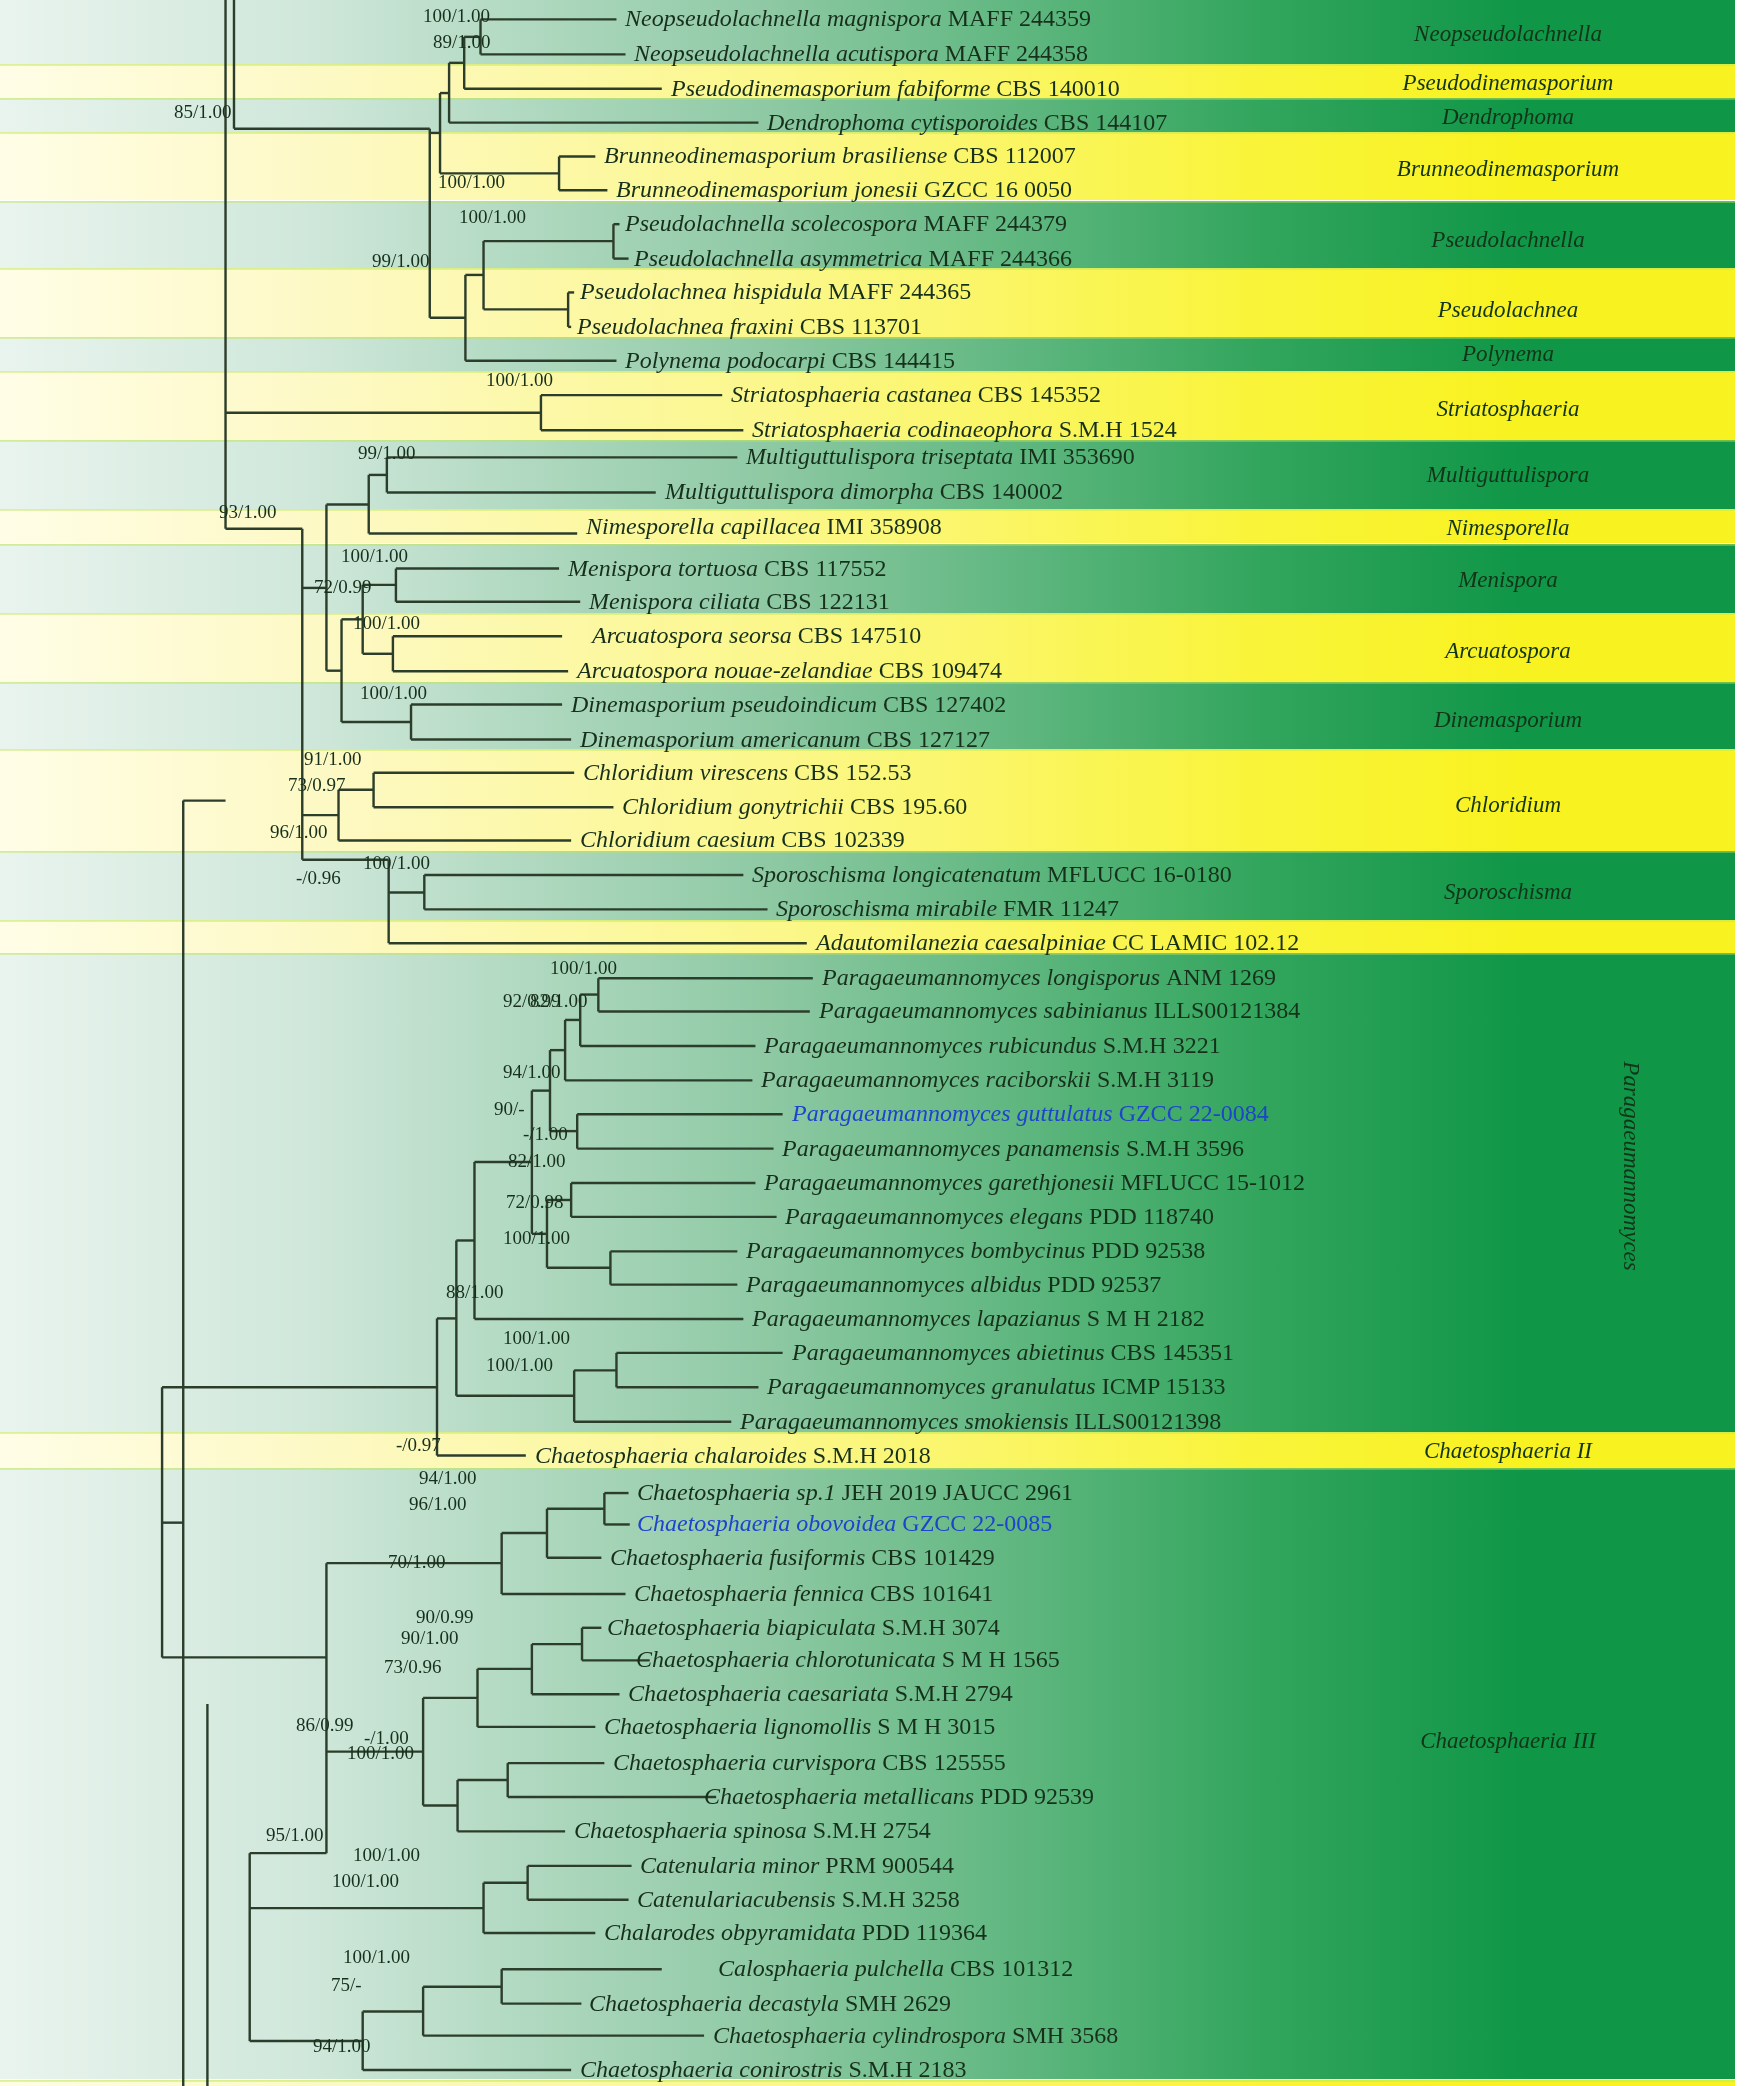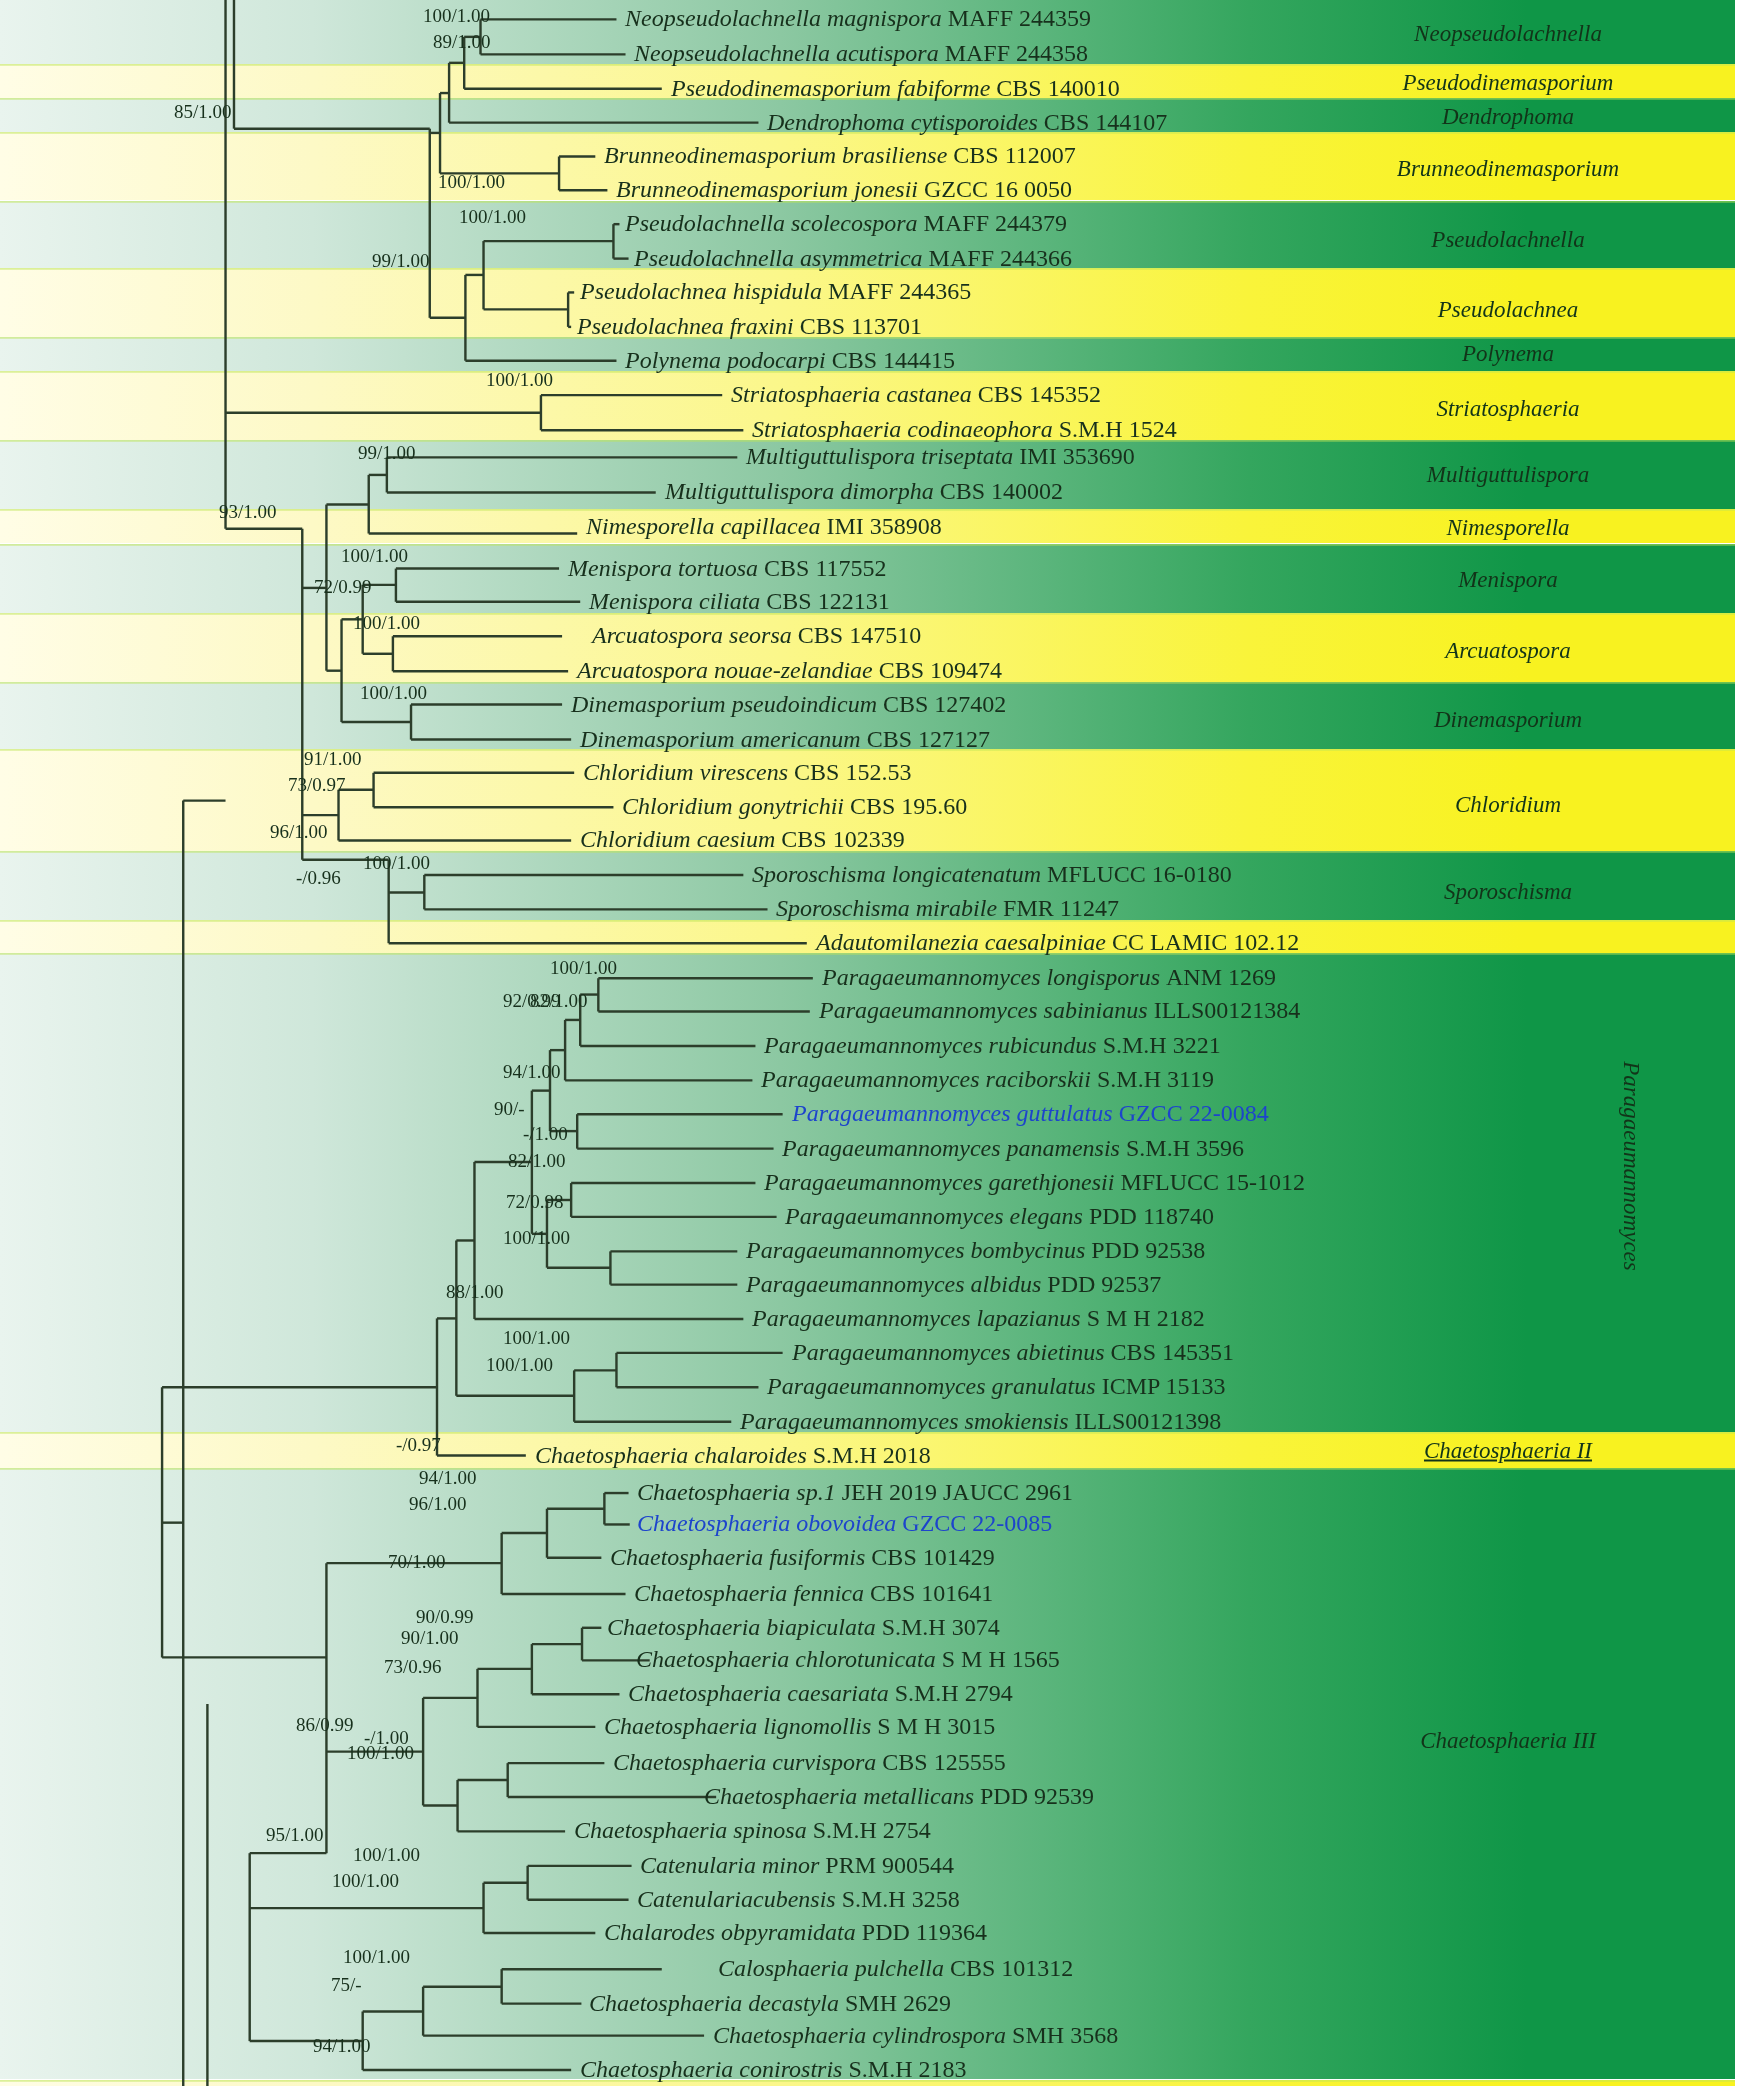--- a/index.html
+++ b/index.html
@@ -361,17 +361,17 @@
       <div class="genus-label" style="top: 353px;">Polynema</div>
       <div class="genus-label" style="top: 408px;">Striatosphaeria</div>
       <div class="genus-label" style="top: 474px;">Multiguttulispora</div>
       <div class="genus-label" style="top: 527px;">Nimesporella</div>
       <div class="genus-label" style="top: 579px;">Menispora</div>
       <div class="genus-label" style="top: 650px;">Arcuatospora</div>
       <div class="genus-label" style="top: 719px;">Dinemasporium</div>
       <div class="genus-label" style="top: 804px;">Chloridium</div>
       <div class="genus-label" style="top: 891px;">Sporoschisma</div>
       <div class="genus-label vertical" style="top: 1166px;">Paragaeumannomyces</div>
-      <div class="genus-label" style="top: 1450px; text-decoration: underline;">Chaetosphaeria II</div>
+      <div class="genus-label" style="top: 1450px;">Chaetosphaeria II</div>
       <div class="genus-label" style="top: 1740px;">Chaetosphaeria III</div>
     </div>
 </div>
 
 
 </body></html>

